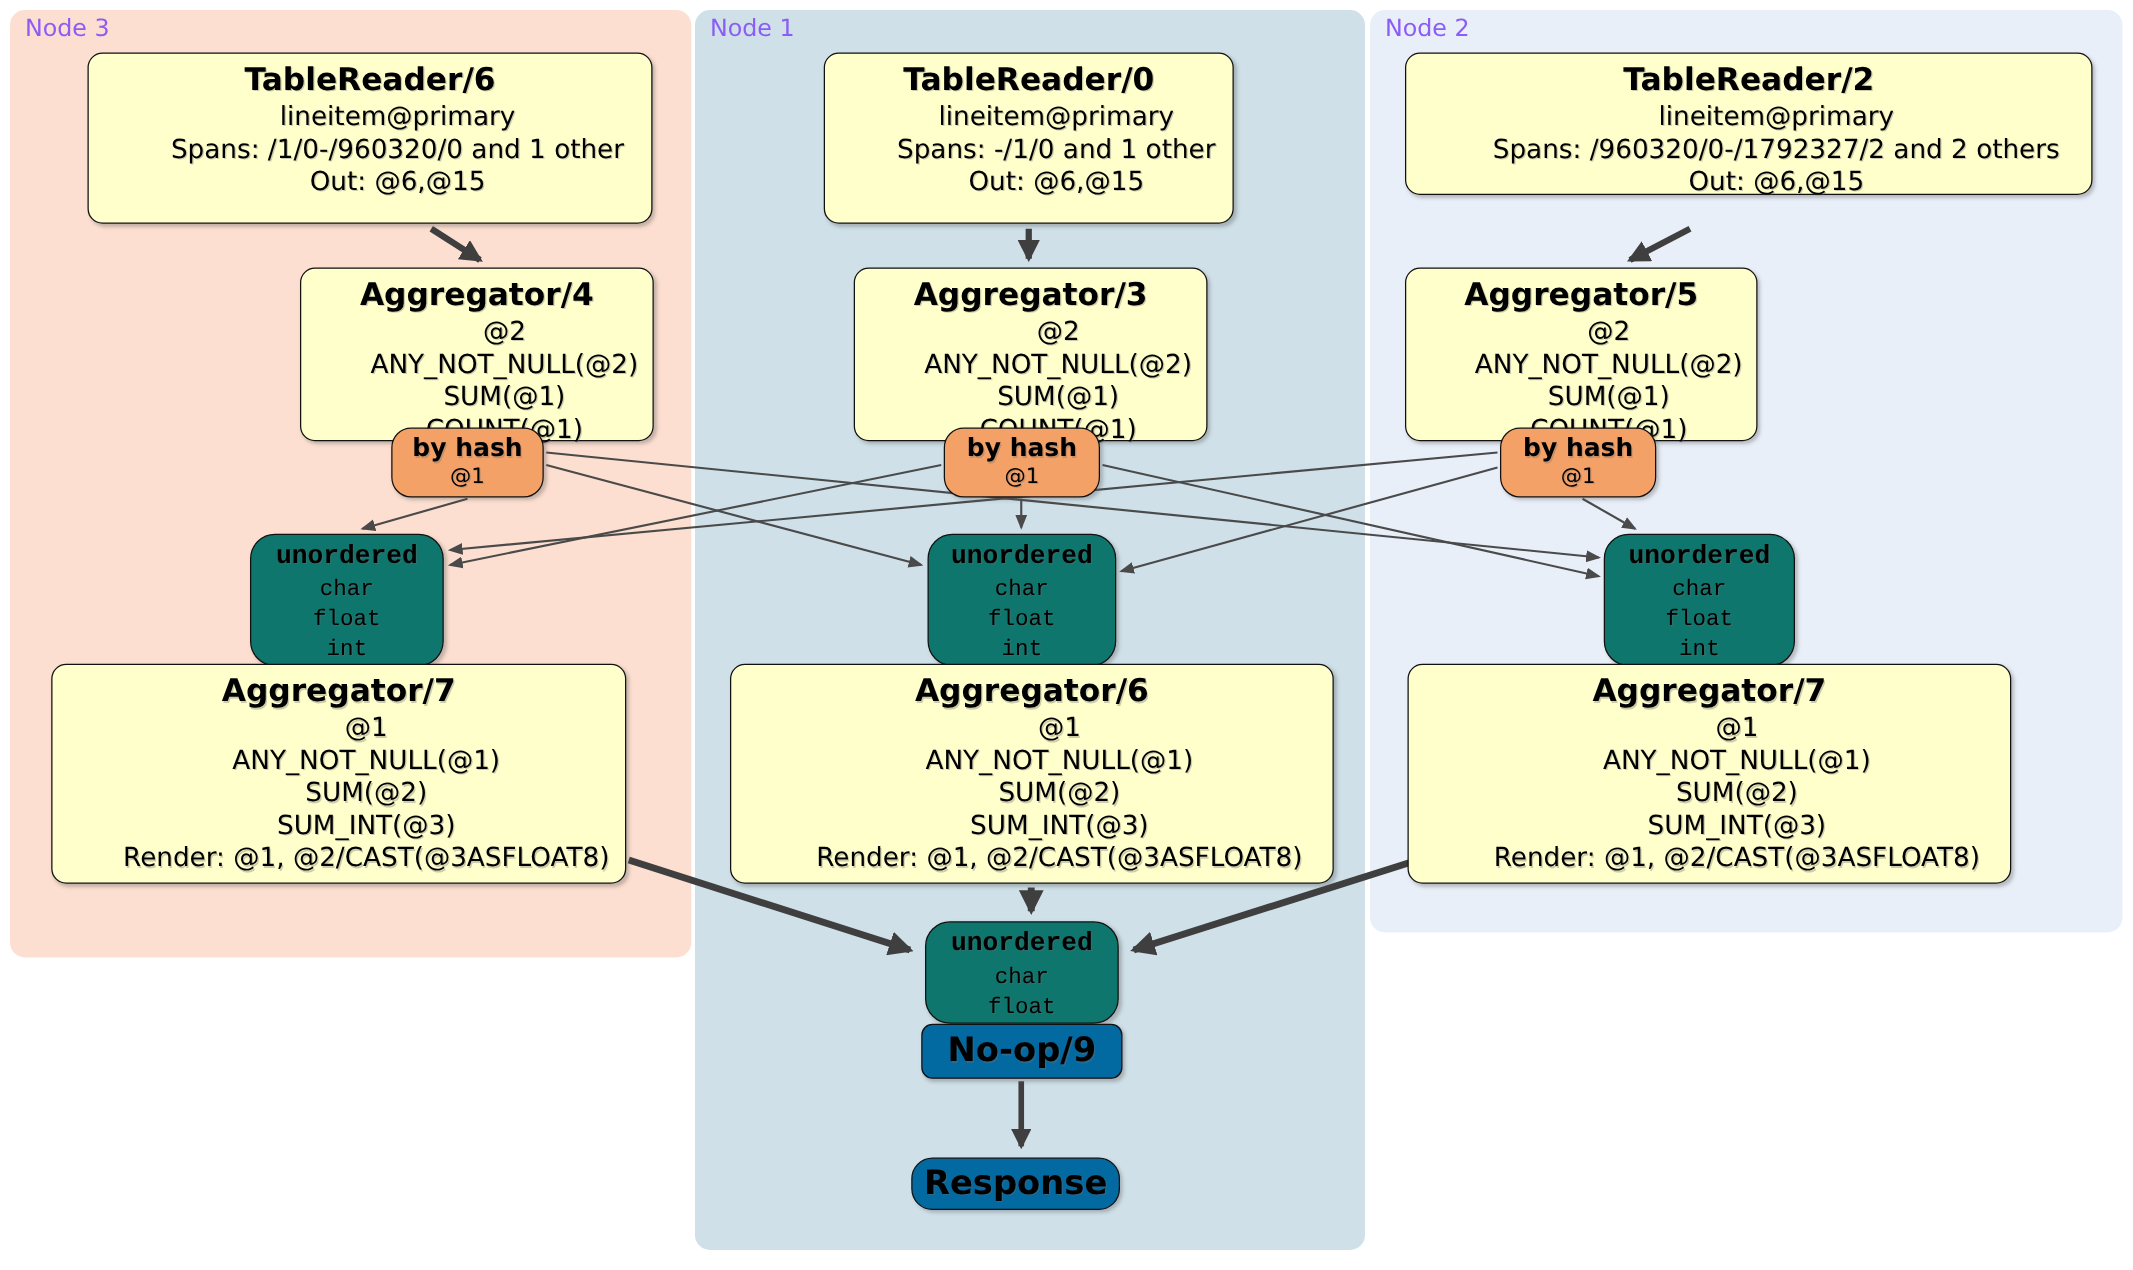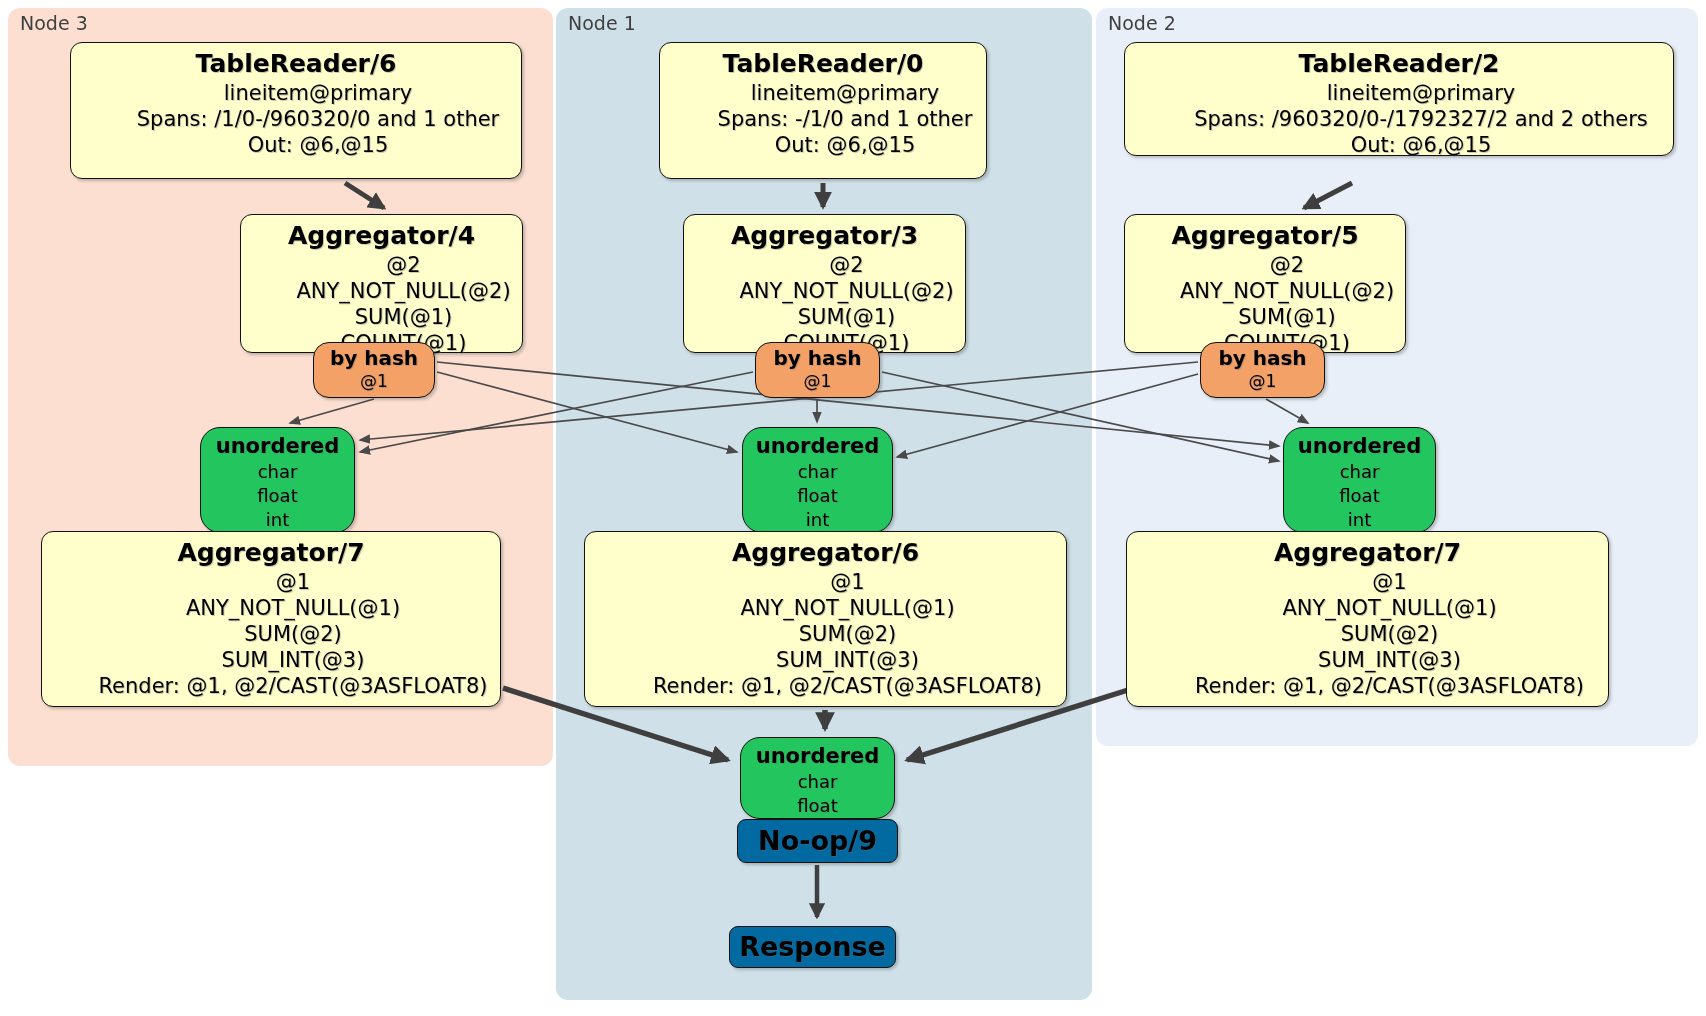--- a/index.html
+++ b/index.html
@@ -1,32 +1,32 @@
 <!DOCTYPE html>
 <html><head>
 <meta charset="utf-8">
 <style>
   html,body{margin:0;padding:0;background:#ffffff;}
   #canvas{
     position:relative;width:1706px;height:1016px;overflow:hidden;
     font-family:"DejaVu Sans","Liberation Sans",sans-serif;color:#000;
   }
   .group{position:absolute;border-radius:12px;z-index:0;}
-  .group-label{position:absolute;z-index:3;font-size:19px;color:#404040;}
+  .group-label{position:absolute;z-index:3;font-size:19px;color:#8b5cf6;}
   #edges{position:absolute;left:0;top:0;z-index:1;pointer-events:none;}
   .nodebox{position:absolute;z-index:2;text-align:center;border:1.7px solid #111;
     box-shadow:2px 2px 3px rgba(90,90,90,0.35);
     text-shadow:1px 1px 0 rgba(110,110,110,0.35);}
   .proc{background:#ffffcc;border-radius:12px;padding-top:5px;box-sizing:border-box;}
   .ptitle{font-size:25px;font-weight:bold;line-height:32px;white-space:nowrap;}
   .pline{font-size:21px;line-height:26px;white-space:nowrap;padding-left:44px;}
   .router{background:#f4a167;border-radius:16px;box-sizing:border-box;padding-top:3px;}
   .rtitle{font-size:20px;font-weight:bold;line-height:25px;}
   .rline{font-size:17px;line-height:21px;}
-  .sync{background:#22c55e;border-radius:20px;box-sizing:border-box;padding-top:4px;}
+  .sync{background:#0f766e;border-radius:20px;box-sizing:border-box;padding-top:4px;font-family:Liberation Mono, monospace;}
   .stitle{font-size:21px;font-weight:bold;line-height:28px;}
   .sline{font-size:18px;line-height:24px;}
   .mini{background:#0369a1;border-radius:9px;box-sizing:border-box;}
   .mtitle{font-size:27px;font-weight:bold;}
 </style>
 </head>
 <body>
 
 <div id="canvas">
 
@@ -180,17 +180,17 @@
   <div class="nodebox sync" style="left:740px;top:737px;width:155px;height:82px;">
     <div class="stitle">unordered</div>
     <div class="sline">char</div>
     <div class="sline">float</div>
   </div>
 
   <div class="nodebox mini" style="left:737px;top:819px;width:161px;height:44px;line-height:42px;">
     <span class="mtitle">No-op/9</span>
   </div>
 
-  <div class="nodebox mini" style="left:729px;top:926px;width:167px;height:42px;line-height:40px;">
+  <div class="nodebox mini" style="left:729px;top:926px;width:167px;height:42px;line-height:40px;border-radius:17px;">
     <span class="mtitle">Response</span>
   </div>
 
 </div>
 
 </body></html>

